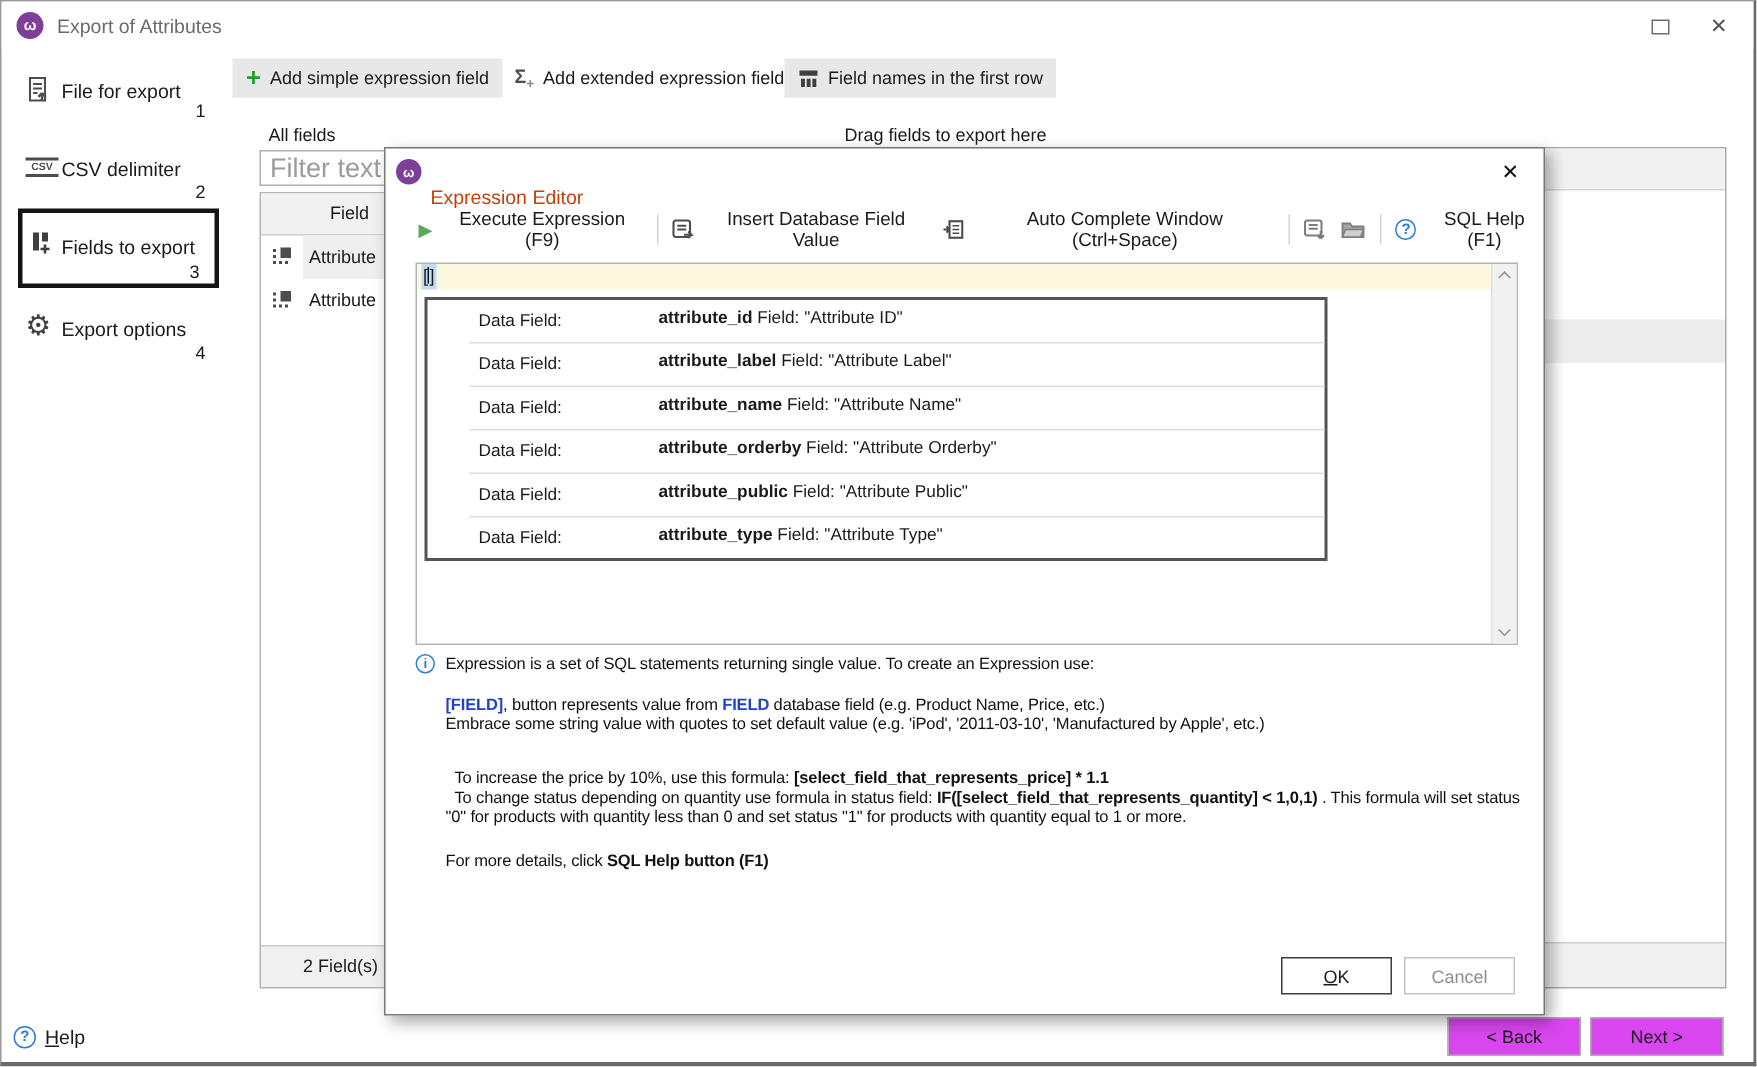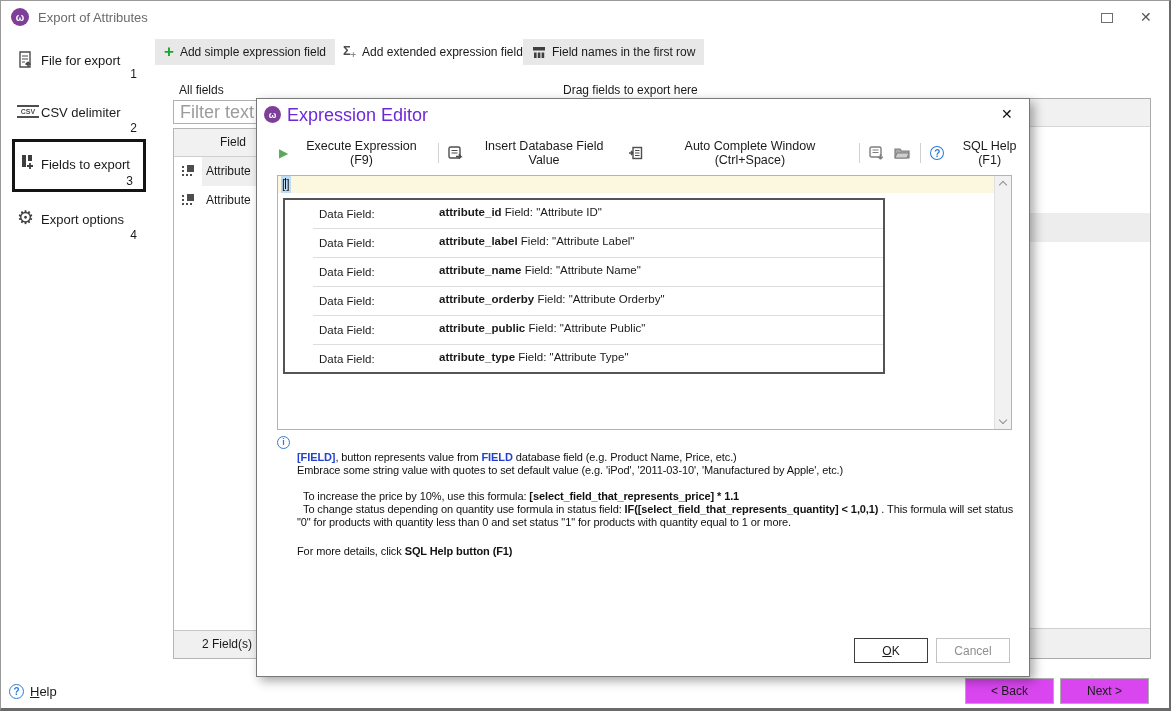--- a/index.html
+++ b/index.html
@@ -63,21 +63,21 @@
   .help-link { position:absolute; left:8px; top:683px; display:flex; align-items:center; gap:6px; font-size:13px; }
   .nav-btn { position:absolute; top:677px; width:89px; height:26px; background:#d946ef; border:1px solid #aeaeae;
              font-size:12px; color:#1a1a1a; font-family:inherit; }
 
   
   .dialog { position:absolute; left:255px; top:97px; width:774px; height:579px; background:#fff;
             border:1px solid #787878; box-shadow:4px 4px 10px rgba(0,0,0,0.35); z-index:10; }
   .dlg-icon { position:absolute; left:7px; top:7px; width:17px; height:17px; border-radius:50%;
               background:#7e3f98; color:#fff; font-size:9px; font-weight:bold;
               display:flex; align-items:center; justify-content:center; }
-  .dlg-title { position:absolute; left:30px; top:6px; font-size:18px; color:#6d28d9; }
+  .dlg-title { position:absolute; left:30px; top:25px; font-size:13px; color:#c2410c; }
   .dlg-close { position:absolute; left:744px; top:7px; font-size:14px; color:#111; }
   .dlg-toolbar { position:absolute; left:22px; top:40px; height:28px; display:flex; align-items:center; gap:9px; font-size:12.5px; }
   .dlg-tb-item { display:inline-flex; align-items:center; gap:6px; background:transparent; border:none;
                  font-size:12.5px; color:#1a1a1a; font-family:inherit; }
   .tb-sep { width:1px; height:20px; background:#d2d2d2; }
   .play-glyph { color:#5aa85a; font-size:12px; }
 
   .editor { position:absolute; left:20px; top:76px; width:735px; height:255px; border:1px solid #b3b3b3; background:#fff; }
   .ed-line1 { position:absolute; left:0; top:0; right:17px; height:17px; background:#fcf8df; }
   .ed-token { position:absolute; left:3px; top:0; background:#bfdcf5; font-size:12px; line-height:17px; padding:0 1px; }
@@ -92,21 +92,21 @@
   .ac-row:last-child { border-bottom:none; }
   .ac-kind { position:absolute; left:6px; top:8px; font-size:11.5px; }
   .ac-val { position:absolute; left:126px; top:6px; font-size:11.5px; }
   .ac-val b { font-weight:bold; }
 
   .info { position:absolute; left:40px; top:338px; width:724px; font-size:11px; line-height:13px; letter-spacing:-0.1px; color:#111; }
   .i-icon { position:absolute; left:-20px; top:-1px; width:13px; height:13px; border-radius:50%; border:1.5px solid #2e7cd6;
             color:#2e7cd6; font-size:9px; font-weight:bold; display:flex; align-items:center; justify-content:center; font-style:normal; }
   .blue-b { color:#2341cc; font-weight:bold; }
   .green-b { color:#1c9a28; font-weight:bold; }
-  .mb14 { margin-bottom:14px; } .mb9 { margin-bottom:13px; } .mb16 { margin-bottom:16px; }
+  .mb14 { margin-bottom:14px; } .mb9 { margin-bottom:23px; } .mb16 { margin-bottom:16px; }
   .ind { text-indent:6px; }
 
   .dlg-btn { position:absolute; top:539px; width:74px; height:25px; background:#fff; font-size:12px; font-family:inherit; }
   .ok-btn { left:597px; border:1px solid #3c3c3c; color:#1a1a1a; }
   .cancel-btn { left:679px; border:1px solid #c3c3c3; color:#8f8f8f; }
 
   svg { display:block; }
 </style>
 </head>
 <body>
@@ -316,20 +316,21 @@
       </div>
       <div class="ac-row">
         <span class="ac-kind">Data Field:</span>
         <span class="ac-val"><b>attribute_type</b><span> Field: "Attribute Type"</span></span>
       </div>
     </div>
 
     <div class="info">
       <div class="mb14">
         <i class="i-icon">i</i>
+        <span>Expression is a set of SQL statements returning single value. To create an Expression use:</span>
       </div>
       <div>
         <span class="blue-b">[FIELD]</span><span>, button represents value from </span><span class="blue-b">FIELD</span><span> database field (e.g. Product Name, Price, etc.)</span>
       </div>
       <div class="mb9">Embrace some string value with quotes to set default value (e.g. 'iPod', '2011-03-10', 'Manufactured by Apple', etc.)</div>
       <div class="ind">
         <span>To increase the price by 10%, use this formula: </span><b>[select_field_that_represents_price] * 1.1</b>
       </div>
       <div class="ind mb16">
         <span>To change status depending on quantity use formula in status field: </span><b>IF([select_field_that_represents_quantity] &lt; 1,0,1)</b><span> . This formula will set status "0" for products with quantity less than 0 and set status "1" for products with quantity equal to 1 or more.</span>

